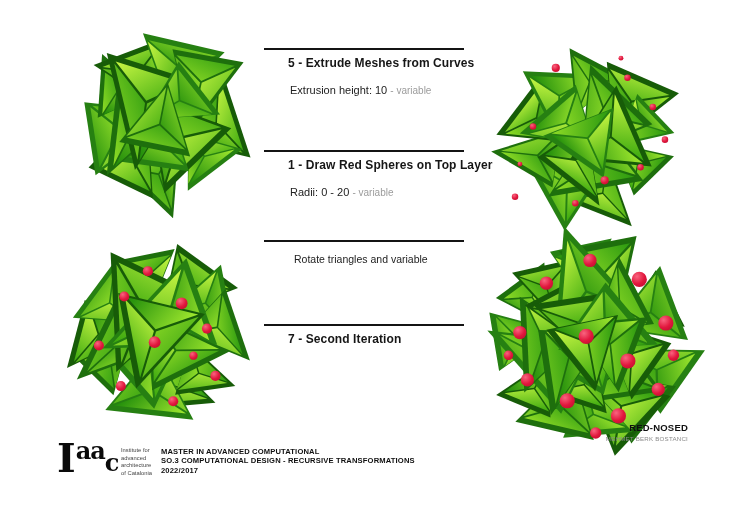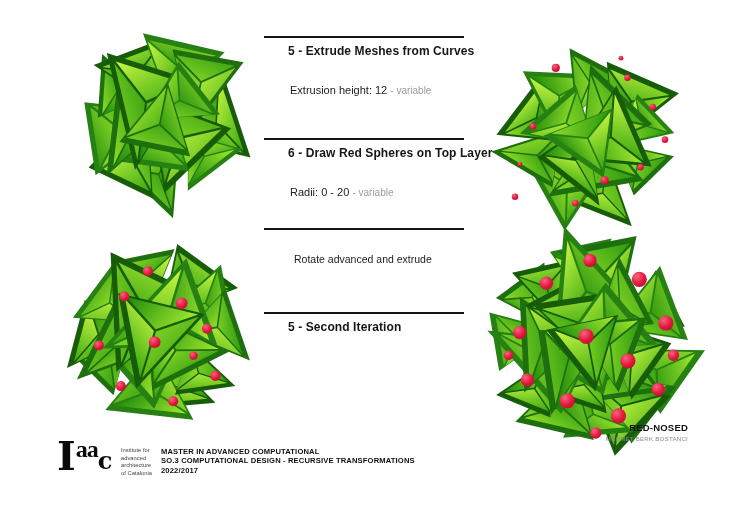--- a/index.html
+++ b/index.html
@@ -3,31 +3,31 @@
 <meta charset="utf-8">
 <style>
   * { margin:0; padding:0; box-sizing:border-box; }
   html,body { background:#ffffff; }
   body { font-family:"Liberation Sans", sans-serif; }
   .page { position:relative; width:730px; height:516px; background:#ffffff; overflow:hidden; }
   .fig { position:absolute; overflow:visible; }
 
   
   .annot { position:absolute; left:264px; top:0; width:208px; height:370px; }
-  .block { position:absolute; left:0; width:200px; }
+  .block { position:absolute; left:0; width:200px;margin-top:12px; }
   .rule { border-top:2px solid #141414; margin-bottom:6px; }
   .step-title { font-size:12px; font-weight:bold; color:#161616; white-space:nowrap; margin-left:24px; letter-spacing:0.1px; }
   .param { position:absolute; left:26px; font-size:11px; color:#222; white-space:nowrap; }
   .note { font-size:10px; color:#9c9c9c; }
   .bodyline { position:absolute; left:30px; font-size:10.5px; color:#222; white-space:nowrap; }
 
   
   .logo { position:absolute; left:57px; top:436px; color:#0a0a0a; font-family:"DejaVu Serif", serif; font-weight:bold; white-space:nowrap; }
   .logo .li { font-size:40px; line-height:1; }
-  .logo .laa { font-size:24px; vertical-align:13px; letter-spacing:-1px;font-family:Liberation Serif, serif; }
+  .logo .laa { font-size:24px; vertical-align:13px; letter-spacing:-1px; }
   .logo .lc { font-size:24px; vertical-align:1px; }
   .inst { position:absolute; left:121px; top:447px; font-size:5.8px; color:#444; line-height:1.3; }
   .credits { position:absolute; left:161px; top:447px; font-size:7.6px; font-weight:bold; color:#101010; line-height:1.25; letter-spacing:0.15px; white-space:nowrap; }
   .project { position:absolute; right:42px; top:422px; text-align:right; }
   .ptitle { font-size:9.5px; font-weight:bold; color:#101010; letter-spacing:0.2px; }
   .pauthor { font-size:6.2px; color:#8a8a8a; margin-top:2px; letter-spacing:0.2px; }
 </style>
 </head>
 <body>
 
@@ -401,41 +401,41 @@
       </svg>
     </div>
 
   <div class="annot">
 
     <div class="block" style="top:36px">
       <div class="rule"></div>
       <div class="step-title">5 - Extrude Meshes from Curves</div>
     </div>
     <div class="param" style="top:84px">
-      <span>Extrusion height: 12</span>
+      <span>Extrusion height: 10</span>
       <span class="note">- variable</span>
     </div>
 
     <div class="block" style="top:138px">
       <div class="rule"></div>
-      <div class="step-title">6 - Draw Red Spheres on Top Layer</div>
+      <div class="step-title">1 - Draw Red Spheres on Top Layer</div>
     </div>
     <div class="param" style="top:186px">
       <span>Radii: 0 - 20</span>
       <span class="note">- variable</span>
     </div>
 
     <div class="block" style="top:228px">
       <div class="rule"></div>
     </div>
-    <div class="bodyline" style="top:253px">Rotate advanced and extrude</div>
+    <div class="bodyline" style="top:253px">Rotate triangles and variable</div>
 
     <div class="block" style="top:312px">
       <div class="rule"></div>
-      <div class="step-title">5 - Second Iteration</div>
+      <div class="step-title">7 - Second Iteration</div>
     </div>
 
   </div>
 
   <div class="logo">
     <span class="li">I</span><span class="laa">aa</span><span class="lc">c</span>
   </div>
 
   <div class="inst">
     <div>Institute for</div>

